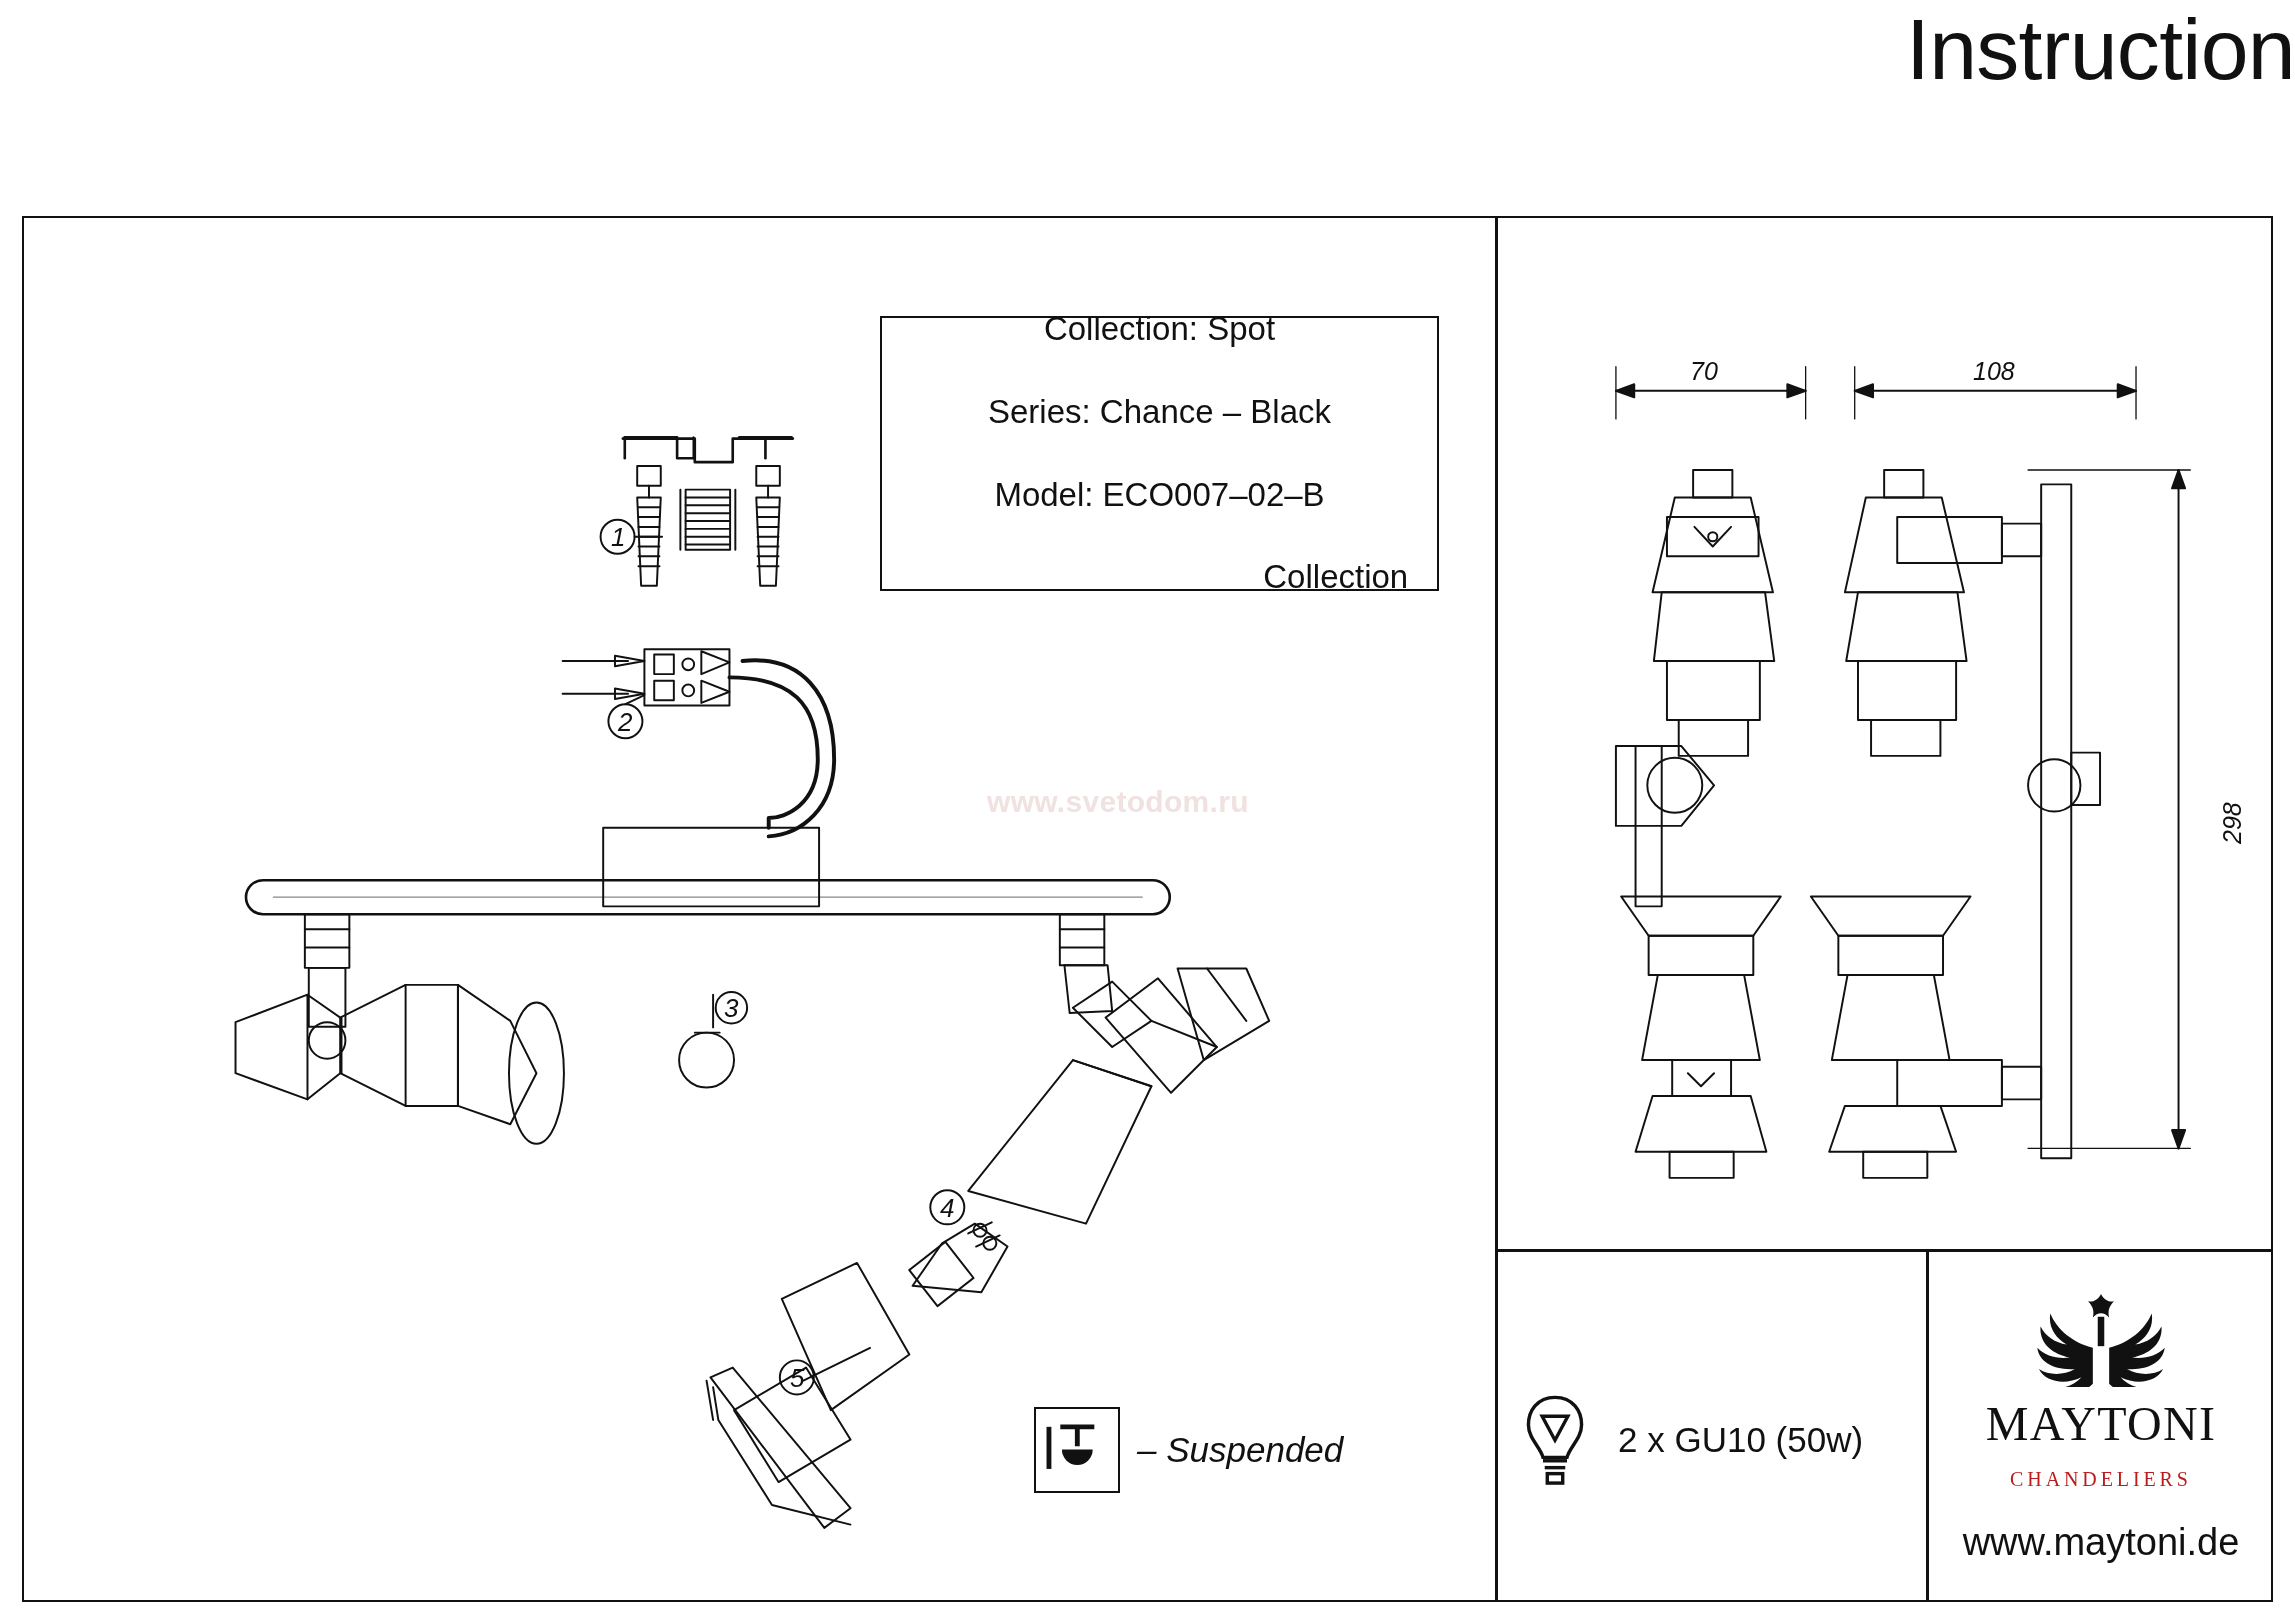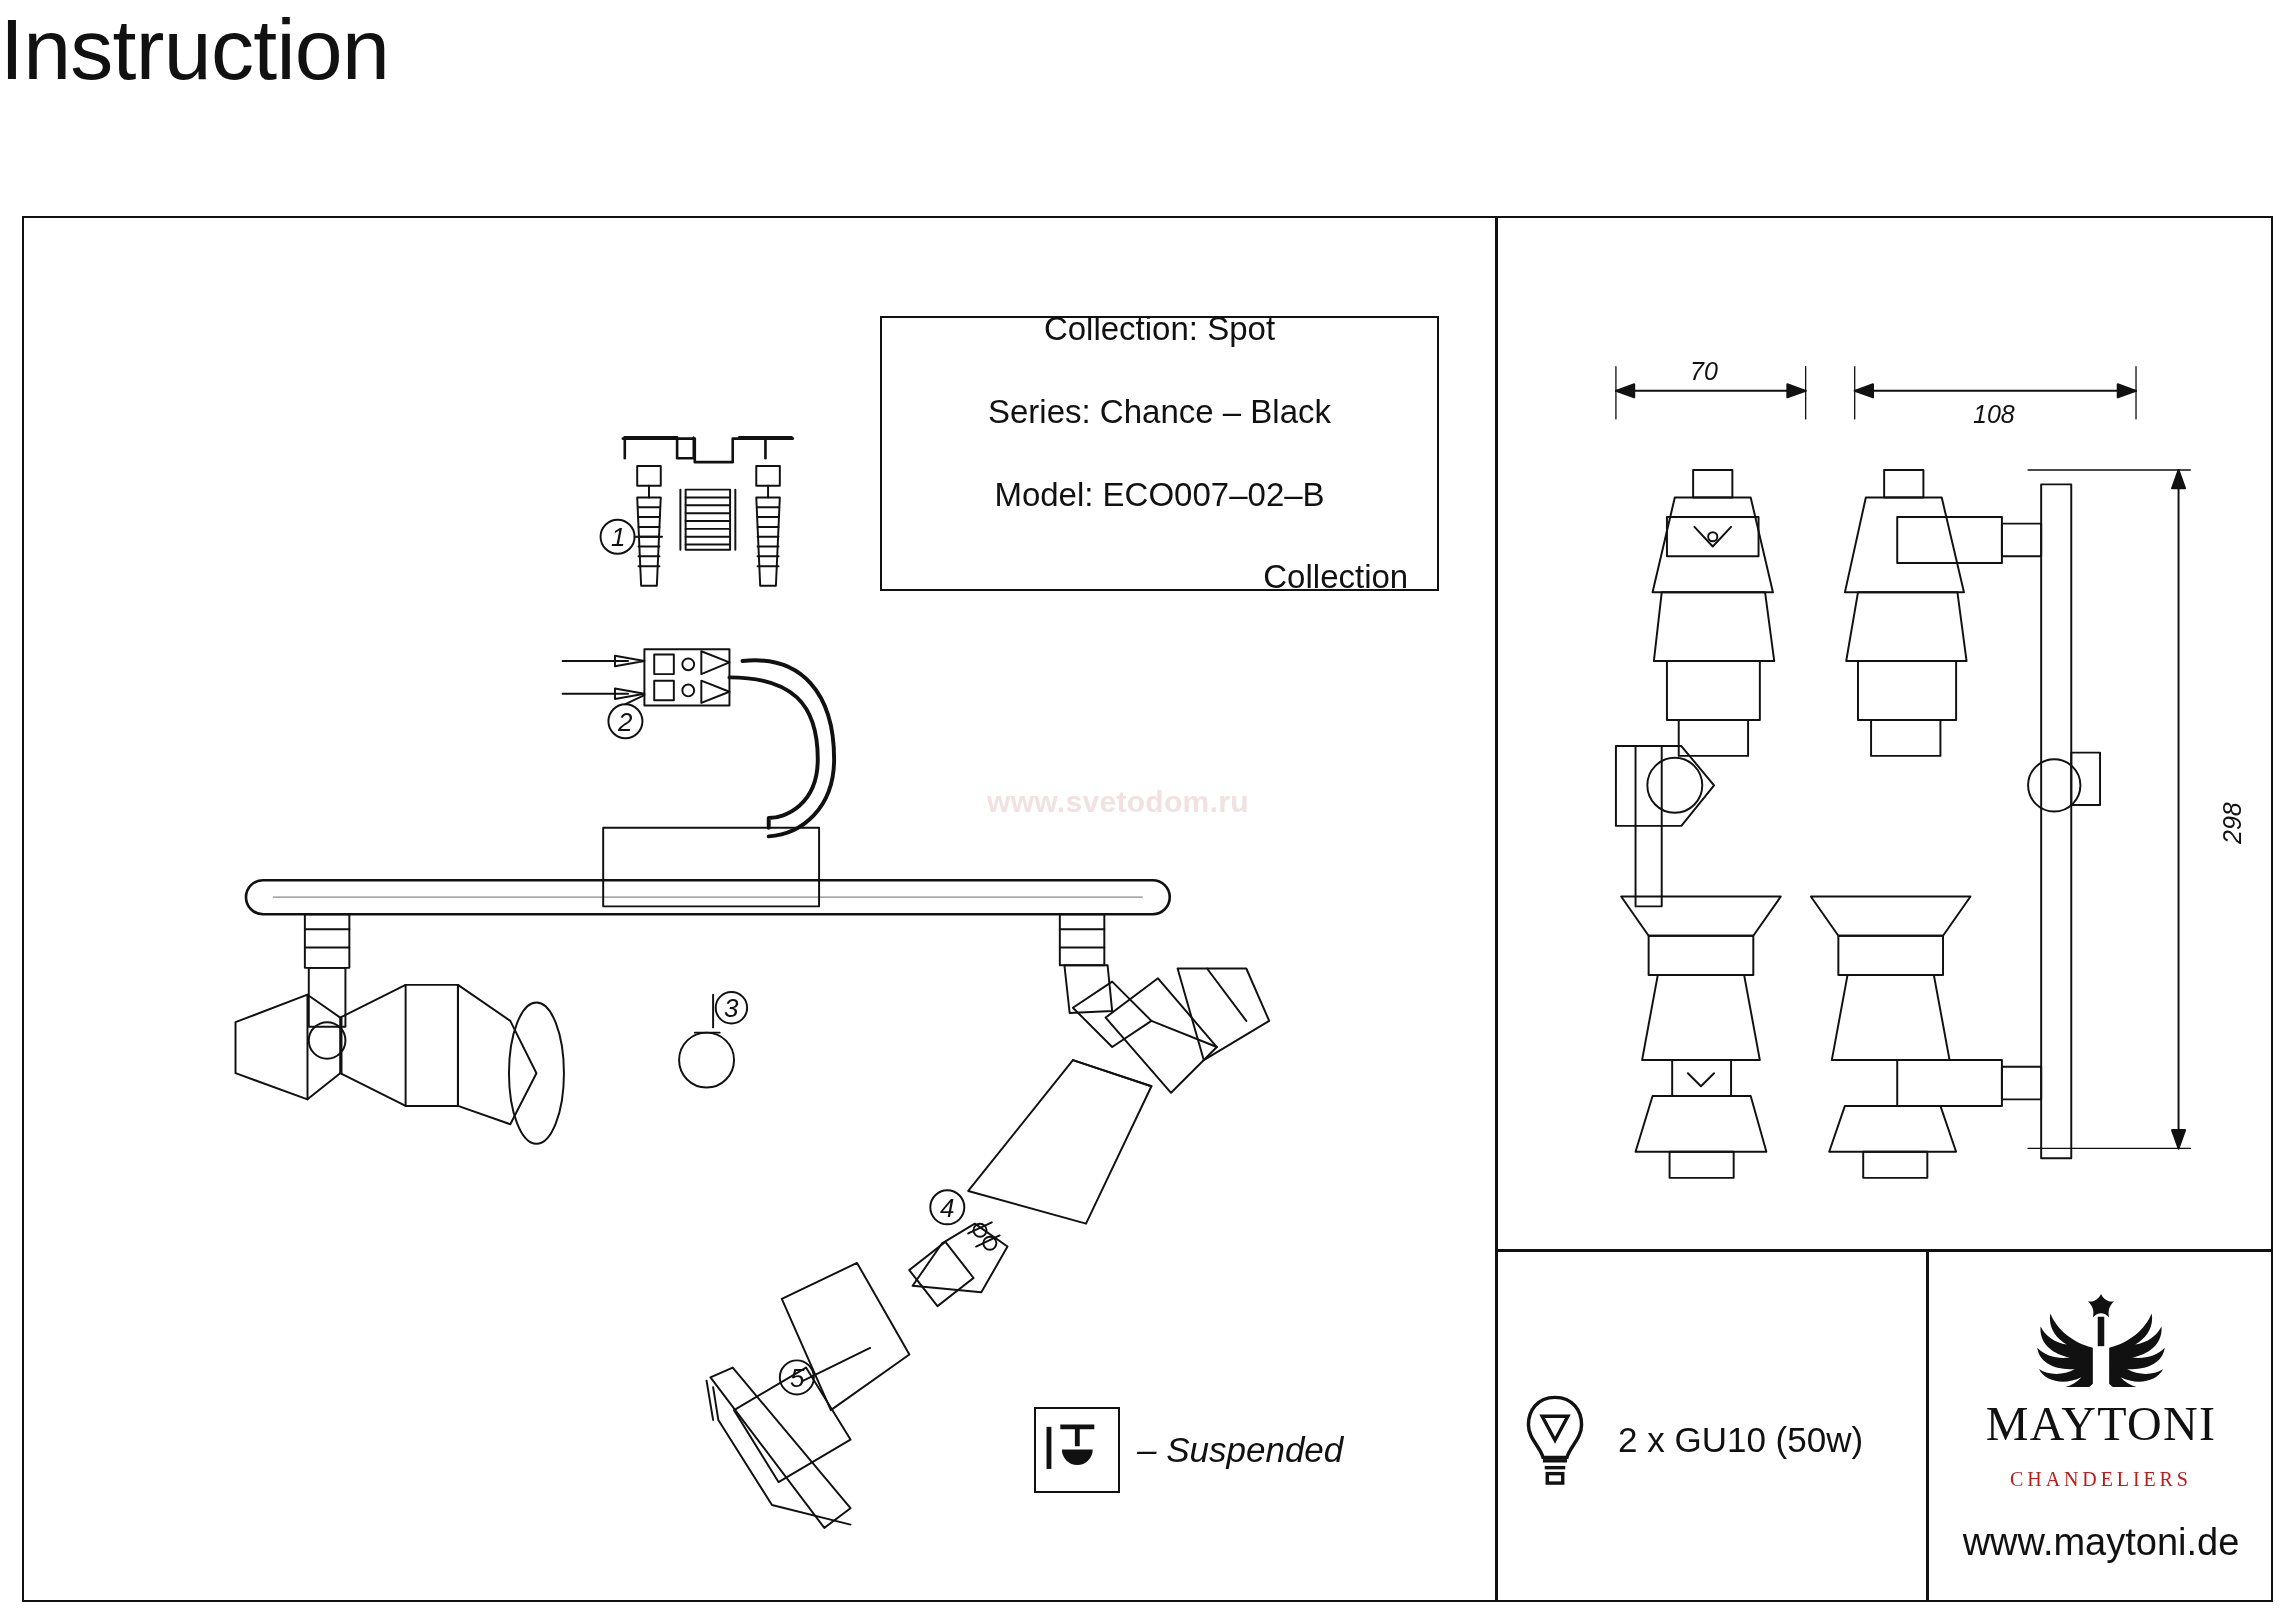--- a/index.html
+++ b/index.html
@@ -19,21 +19,21 @@
     position: absolute;
     inset: 0;
   }
 
   
   .title {
     position: absolute;
     top: 3.9px;
     left: 0;
     width: 100%;
-    text-align: left;
+    text-align: right;
     font-size: 86px;
     font-weight: 400;
     letter-spacing: -0.7px;
     line-height: 1.05;
     color: #111;
   }
 
   
   .frame {
     position: absolute;
@@ -395,21 +395,21 @@
       <path d="M2810 1430 L2970 1430 L2970 1490 L2810 1490 Z"></path>
       <path d="M2824 1490 L2956 1490 L2980 1620 L2800 1620 Z"></path>
       <rect x="2900" y="1620" width="160" height="70"></rect>
       <path d="M3060 1630 L3120 1630 L3120 1680 L3060 1680 Z"></path>
       <path d="M2820 1690 L2966 1690 L2990 1760 L2796 1760 Z"></path>
       <path d="M2848 1760 L2946 1760 L2946 1800 L2848 1800 Z"></path>
     </g>
   </svg>
 
   <div class="dim" style="left:1690px; top:357px;">70</div>
-  <div class="dim" style="left:1973px; top:357px;margin-top:43px;">108</div>
+  <div class="dim" style="left:1973px; top:357px;">108</div>
   <div class="dim vert" style="left:2218px; top:844px;">298</div>
 
   <div class="legend">
     <div class="legend-icon">
       <svg viewBox="0 0 100 100" width="81" height="81" aria-hidden="true">
         <g stroke="#111" stroke-width="6" fill="none">
           <path d="M16 22 L16 74"></path>
           <path d="M30 22 L72 22"></path>
           <path d="M51 22 L51 46"></path>
         </g>

